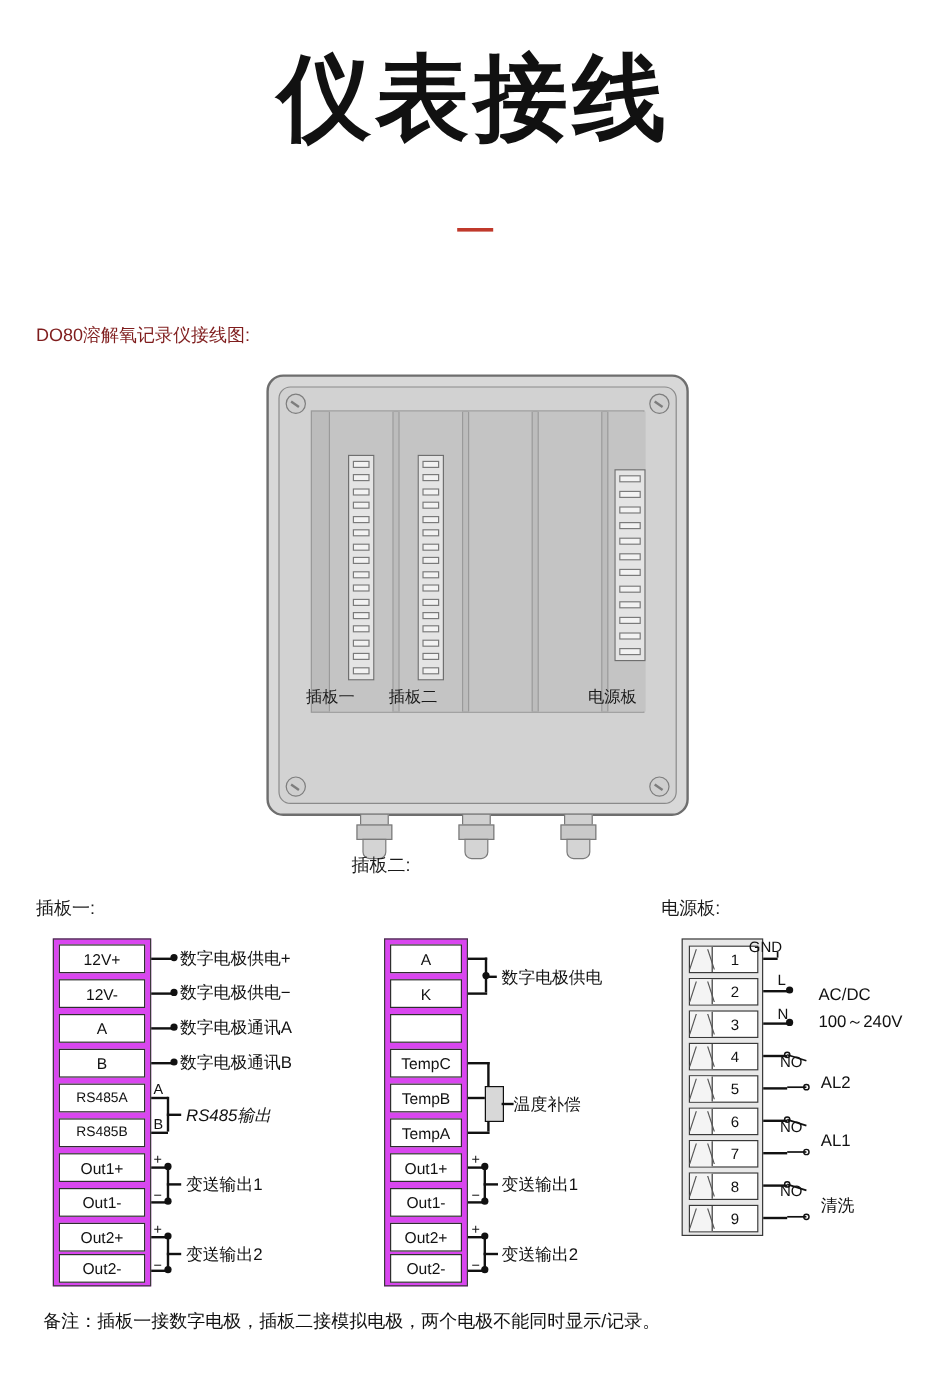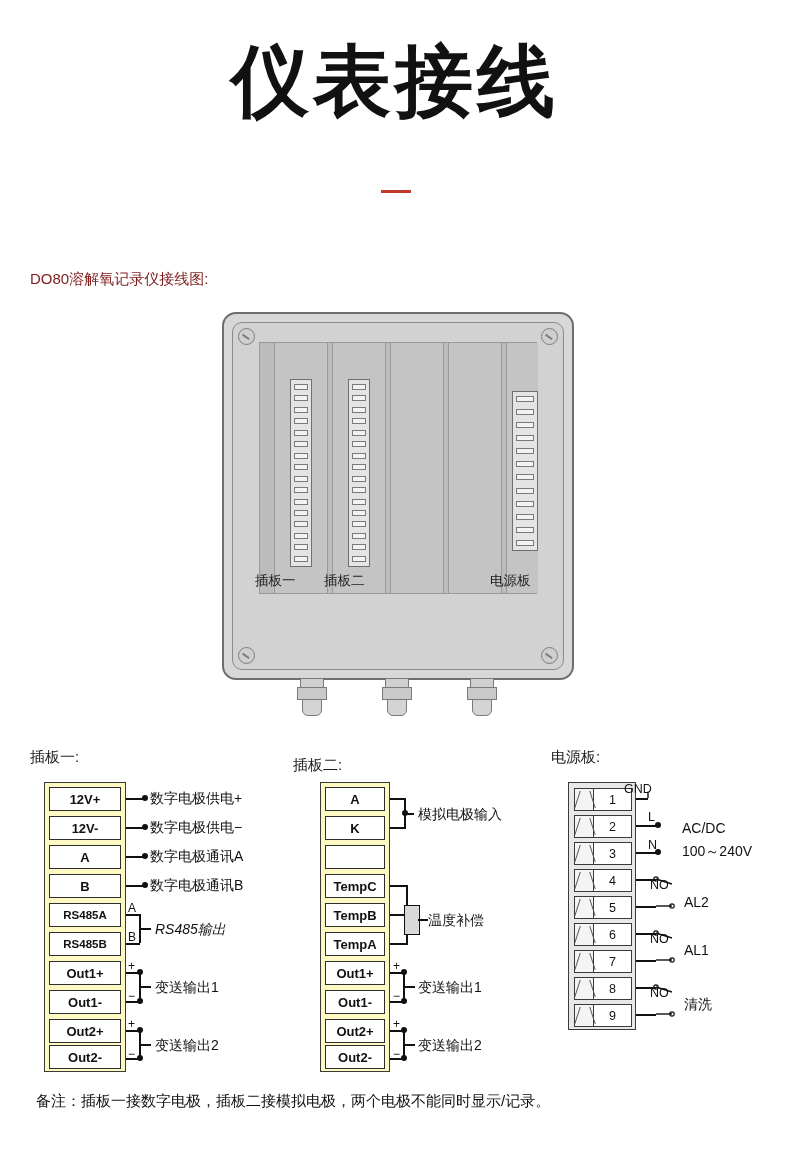--- a/index.html
+++ b/index.html
@@ -182,29 +182,28 @@
   .gland.g2 { left: 382px; }
   .gland.g3 { left: 467px; }
 
   
   .section-title {
     position: absolute;
     font-size: 15px;
     color: #1a1a1a;
   }
   .st1 { left: 30px; top: 748px; }
-  .st2 { left: 293px; top: 756px; }
+  .st2 { left: 293px; top: 712px; }
   .st3 { left: 551px; top: 748px; }
 
   .term-block {
     position: absolute;
     border: 1.5px solid #3a3a3a;
-    background: #fef9c3;
-    box-sizing: border-box;
-    font-weight: bold;
+    background: #d946ef;
+    box-sizing: border-box;
   }
   .tb1 { left: 44px; top: 782px; width: 82px; height: 290px; }
   .tb2 { left: 320px; top: 782px; width: 70px; height: 290px; }
 
   .term-row {
     position: absolute;
     left: 4px;
     right: 4px;
     height: 24px;
     border: 1.3px solid #2e2e2e;
@@ -476,21 +475,21 @@
   <div class="term-row" style="top:207px;">Out1-</div>
   <div class="term-row" style="top:236px;">Out2+</div>
   <div class="term-row" style="top:262px;">Out2-</div>
 </div>
 
 <div class="wire h" style="left:390px; top:798px; width:16px;"></div>
 <div class="wire h" style="left:390px; top:827px; width:16px;"></div>
 <div class="wire v" style="left:404px; top:798px; height:29px;"></div>
 <div class="dot" style="left:402px; top:810px;"></div>
 <div class="wire h" style="left:404px; top:813px; width:10px;"></div>
-<div class="lbl" style="left:418px; top:806px;">模拟电极输入</div>
+<div class="lbl" style="left:418px; top:806px;">数字电极供电</div>
 
 <div class="wire h" style="left:390px; top:885px; width:18px;"></div>
 <div class="wire h" style="left:390px; top:914px; width:18px;"></div>
 <div class="wire h" style="left:390px; top:943px; width:18px;"></div>
 <div class="wire v" style="left:406px; top:885px; height:58px;"></div>
 <div style="position:absolute; left:404px; top:905px; width:14px; height:28px; border:1.4px solid #111; background:#d8d8d8;"></div>
 <div class="wire h" style="left:418px; top:919px; width:10px;"></div>
 <div class="lbl" style="left:428px; top:912px;">温度补偿</div>
 
 <div class="wire h" style="left:390px; top:972px; width:14px;"></div>

